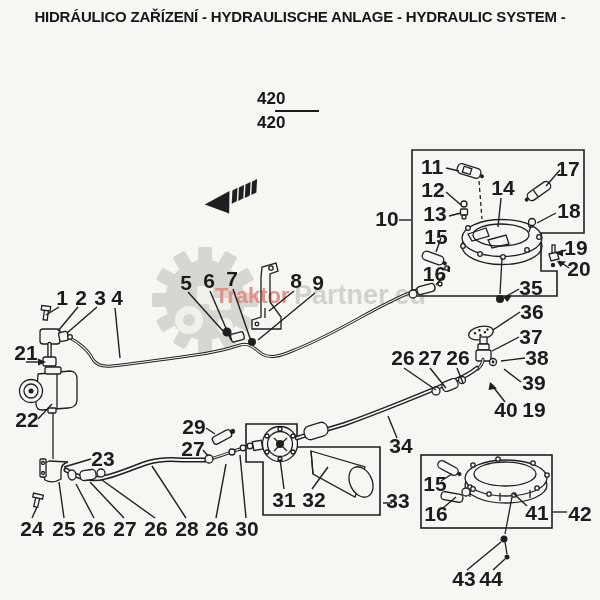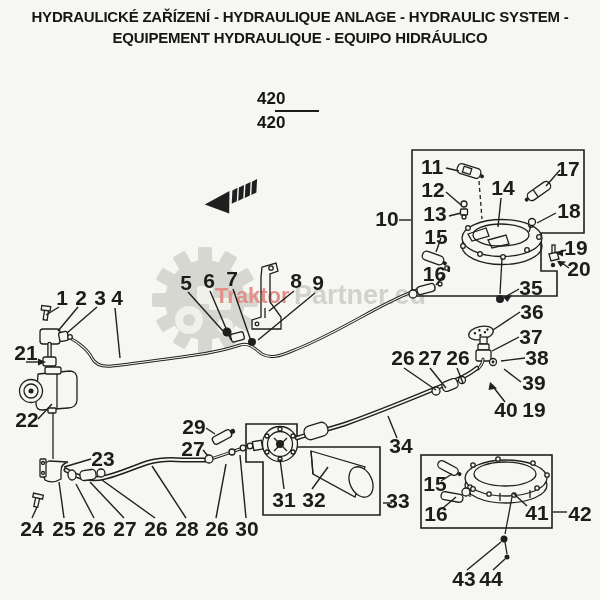--- a/index.html
+++ b/index.html
@@ -39,22 +39,21 @@
   .wm-cut{fill:#f1f1ea;}
   .wm-red{font-weight:bold;font-size:22px;fill:#e2908a;}
   .wm-gray{font-weight:bold;font-size:27px;fill:#d2d2cb;}
 </style>
 </head>
 <body>
 
 <div class="page">
 
   <div class="title">
-    <div>HYDRAULICKÉ ZAŘÍZENÍ - HYDRAULIQUE ANLAGE - HYDRAULIC SYSTEM -</div>
-    <div>EQUIPEMENT HYDRAULIQUE - EQUIPO HIDRÁULICO</div>
+    <div>HIDRÁULICO ZAŘÍZENÍ - HYDRAULISCHE ANLAGE - HYDRAULIC SYSTEM -</div>
   </div>
 
   <div class="fraction">
     <div class="num">420</div>
     <div class="bar"></div>
     <div class="den">420</div>
   </div>
 
   <svg width="600" height="600" viewBox="0 0 600 600">
 

